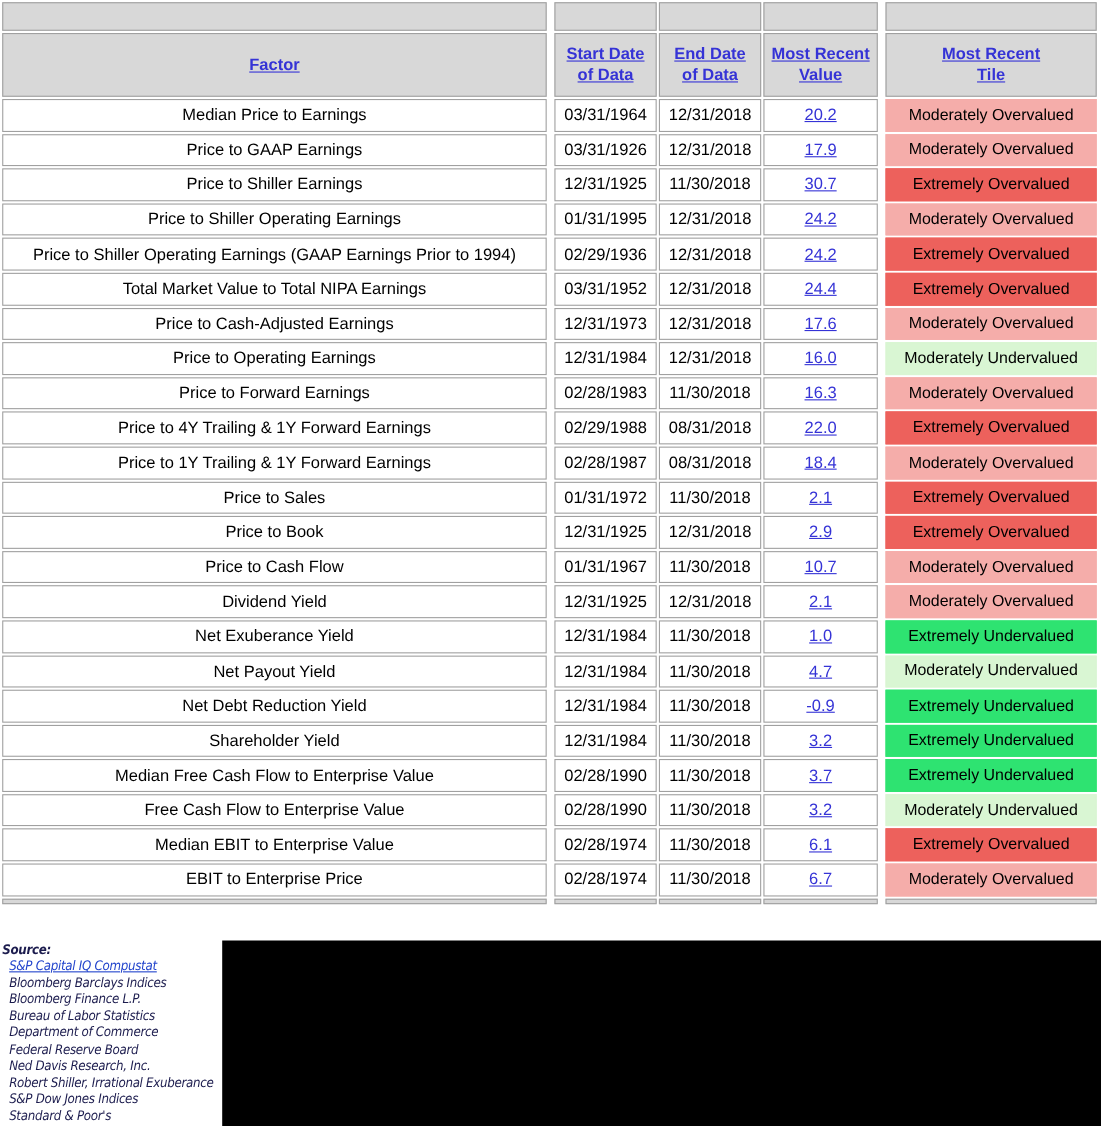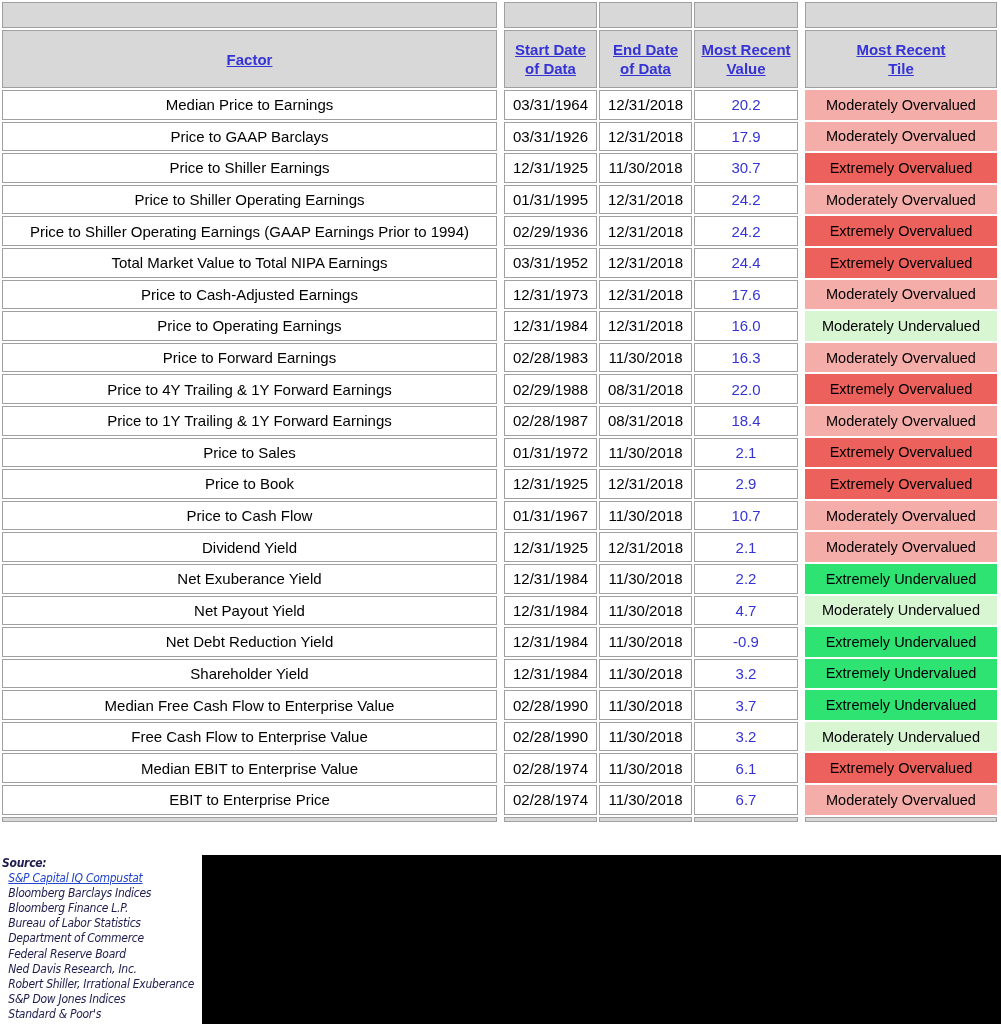--- a/index.html
+++ b/index.html
@@ -24,21 +24,21 @@
     white-space:pre-line;line-height:19px;cursor:pointer;
   }
   .data-cell{
     background:#ffffff;border:1px solid var(--cell-border,#a0a0a0);
     height:29.6px;font-size:15px;color:var(--text-color,#000);white-space:nowrap;
   }
   .tile-cell{
     border:1px solid var(--cell-border,#a0a0a0);
     height:22px;font-size:14.5px;color:var(--text-color,#000);white-space:nowrap;
   }
-  .value-link{color:var(--link-color,#3333dd);cursor:pointer;}
+  .value-link{color:var(--link-color,#3333dd);text-decoration:underline;cursor:pointer;}
   .strip-cell{background:var(--header-bg,#d8d8d8);border:1px solid var(--cell-border,#a0a0a0);height:5px;font-size:0;line-height:0;}
   
   .source{
     position:absolute;left:2px;top:856px;width:280px;
     font-family:"DejaVu Sans",sans-serif;font-style:italic;
     font-size:12px;line-height:15.1px;color:var(--source-color,#1c1c4e);
     transform:scaleX(.9);transform-origin:left top;letter-spacing:-0.3px;
   }
   .source-label{font-weight:bold;}
   .source-link{color:var(--source-link-color,#2244cc);text-decoration:underline;cursor:pointer;padding-left:7px;}
@@ -88,21 +88,21 @@
       <tr>
         <td class="data-cell">Median Price to Earnings</td>
         <td class="spacer"></td>
         <td class="data-cell">03/31/1964</td>
         <td class="data-cell">12/31/2018</td>
         <td class="data-cell"><span class="value-link">20.2</span></td>
         <td class="spacer"></td>
         <td class="tile-cell" style="background: rgb(245, 173, 170); border-color: rgb(245, 173, 170);">Moderately Overvalued</td>
       </tr>
       <tr>
-        <td class="data-cell">Price to GAAP Barclays</td>
+        <td class="data-cell">Price to GAAP Earnings</td>
         <td class="spacer"></td>
         <td class="data-cell">03/31/1926</td>
         <td class="data-cell">12/31/2018</td>
         <td class="data-cell"><span class="value-link">17.9</span></td>
         <td class="spacer"></td>
         <td class="tile-cell" style="background: rgb(245, 173, 170); border-color: rgb(245, 173, 170);">Moderately Overvalued</td>
       </tr>
       <tr>
         <td class="data-cell">Price to Shiller Earnings</td>
         <td class="spacer"></td>
@@ -218,21 +218,21 @@
         <td class="data-cell">12/31/2018</td>
         <td class="data-cell"><span class="value-link">2.1</span></td>
         <td class="spacer"></td>
         <td class="tile-cell" style="background: rgb(245, 173, 170); border-color: rgb(245, 173, 170);">Moderately Overvalued</td>
       </tr>
       <tr>
         <td class="data-cell">Net Exuberance Yield</td>
         <td class="spacer"></td>
         <td class="data-cell">12/31/1984</td>
         <td class="data-cell">11/30/2018</td>
-        <td class="data-cell"><span class="value-link">2.2</span></td>
+        <td class="data-cell"><span class="value-link">1.0</span></td>
         <td class="spacer"></td>
         <td class="tile-cell" style="background: rgb(46, 227, 113); border-color: rgb(46, 227, 113);">Extremely Undervalued</td>
       </tr>
       <tr>
         <td class="data-cell">Net Payout Yield</td>
         <td class="spacer"></td>
         <td class="data-cell">12/31/1984</td>
         <td class="data-cell">11/30/2018</td>
         <td class="data-cell"><span class="value-link">4.7</span></td>
         <td class="spacer"></td>

